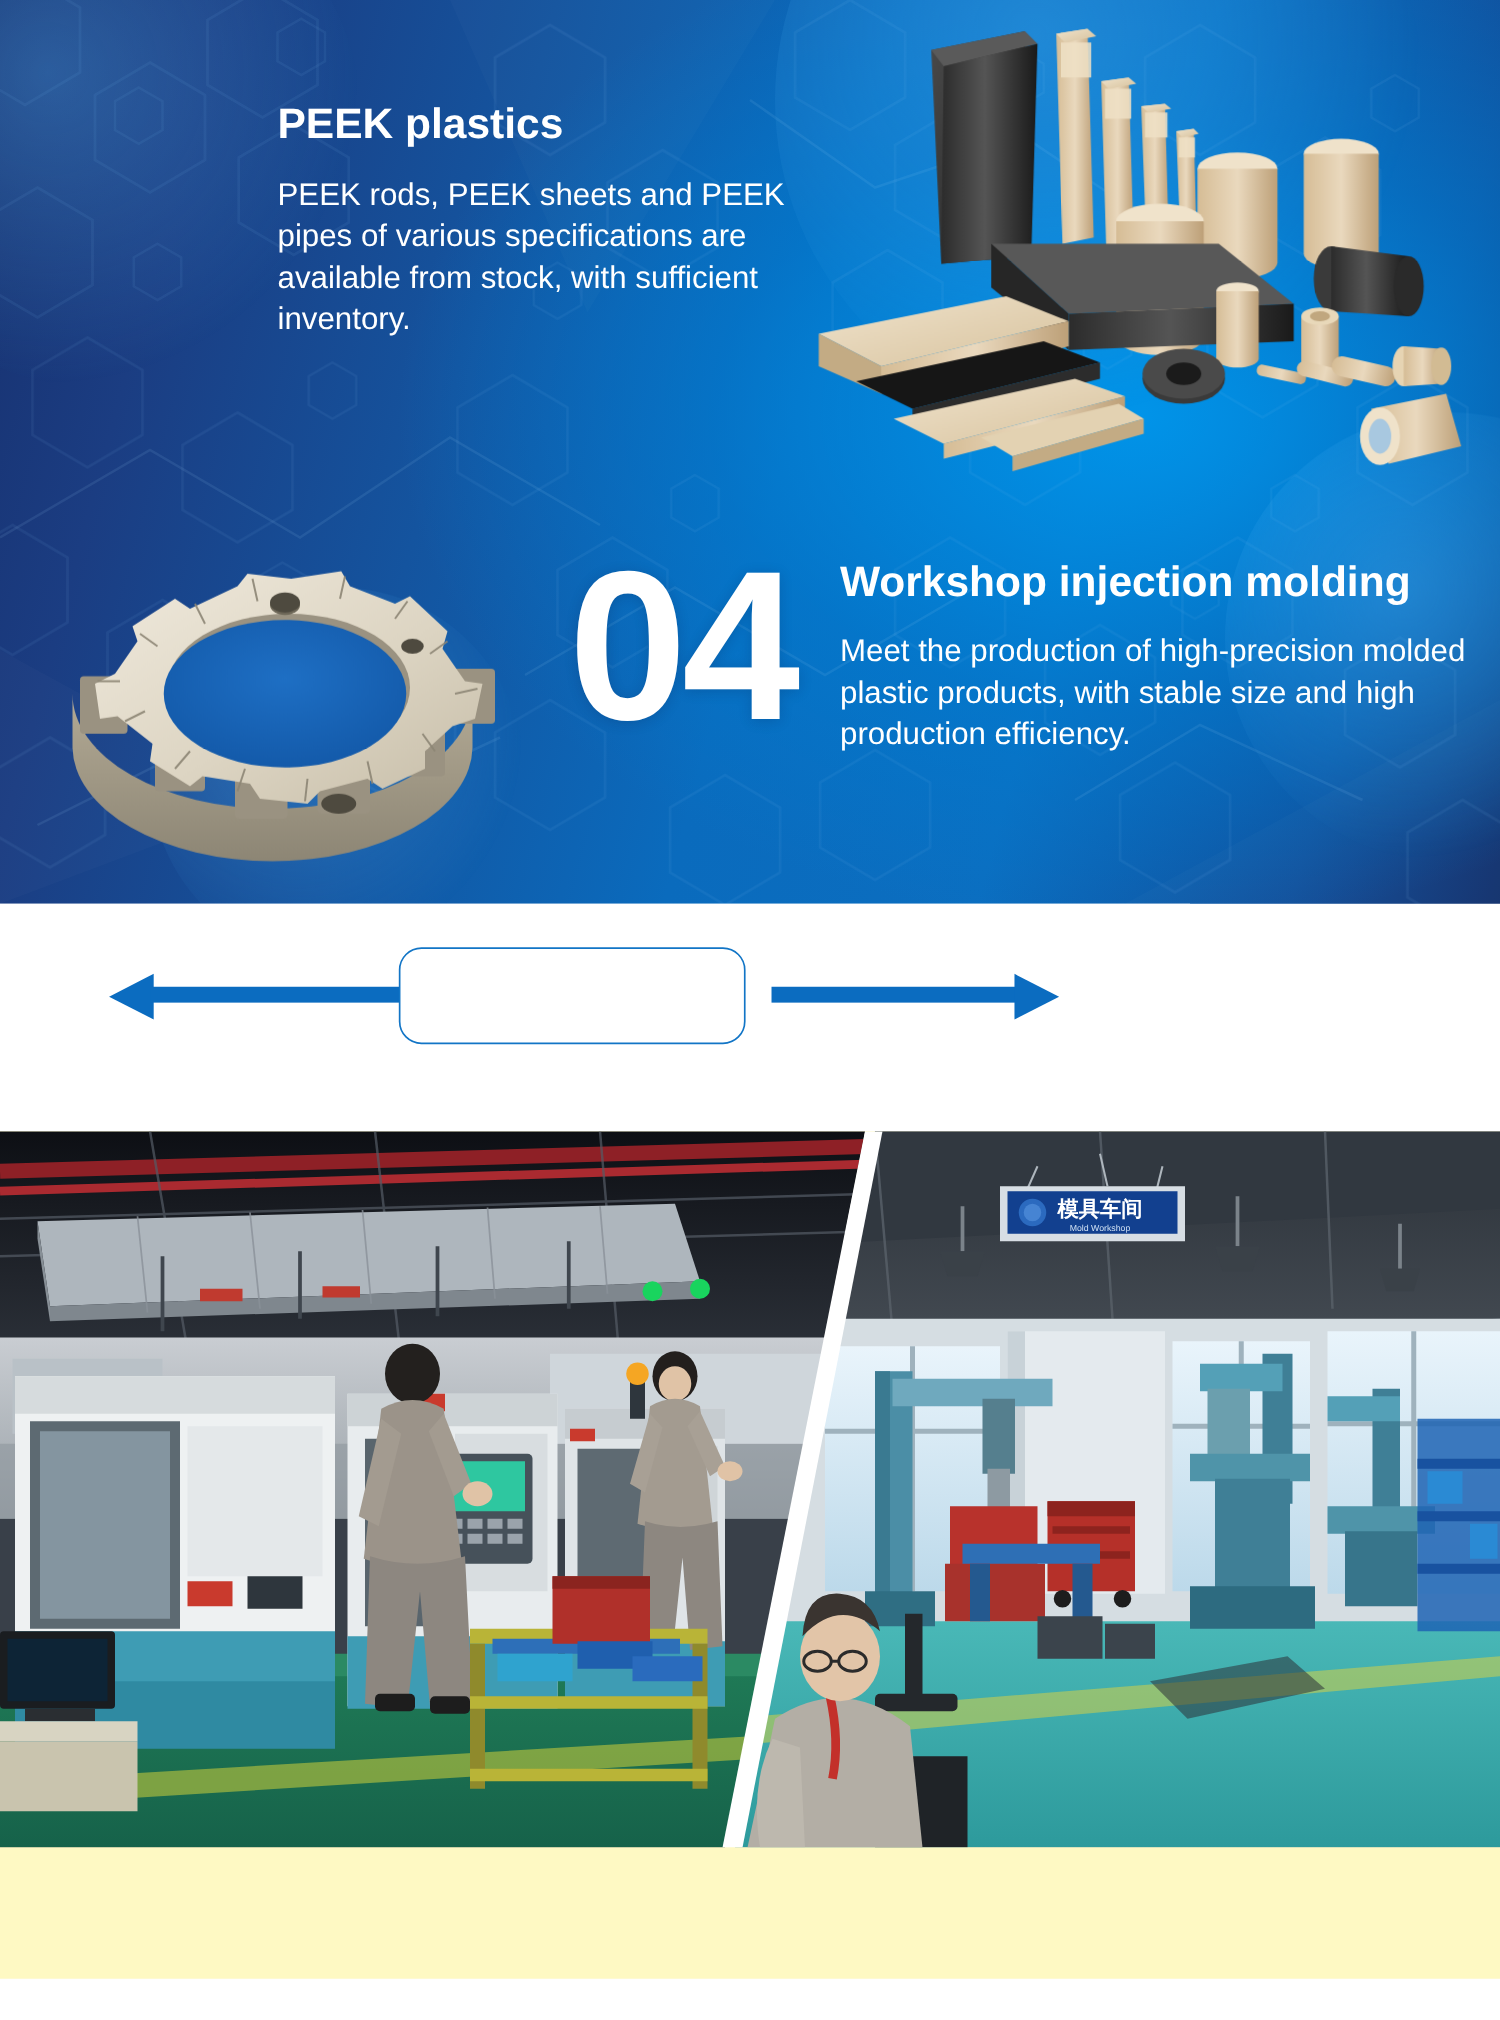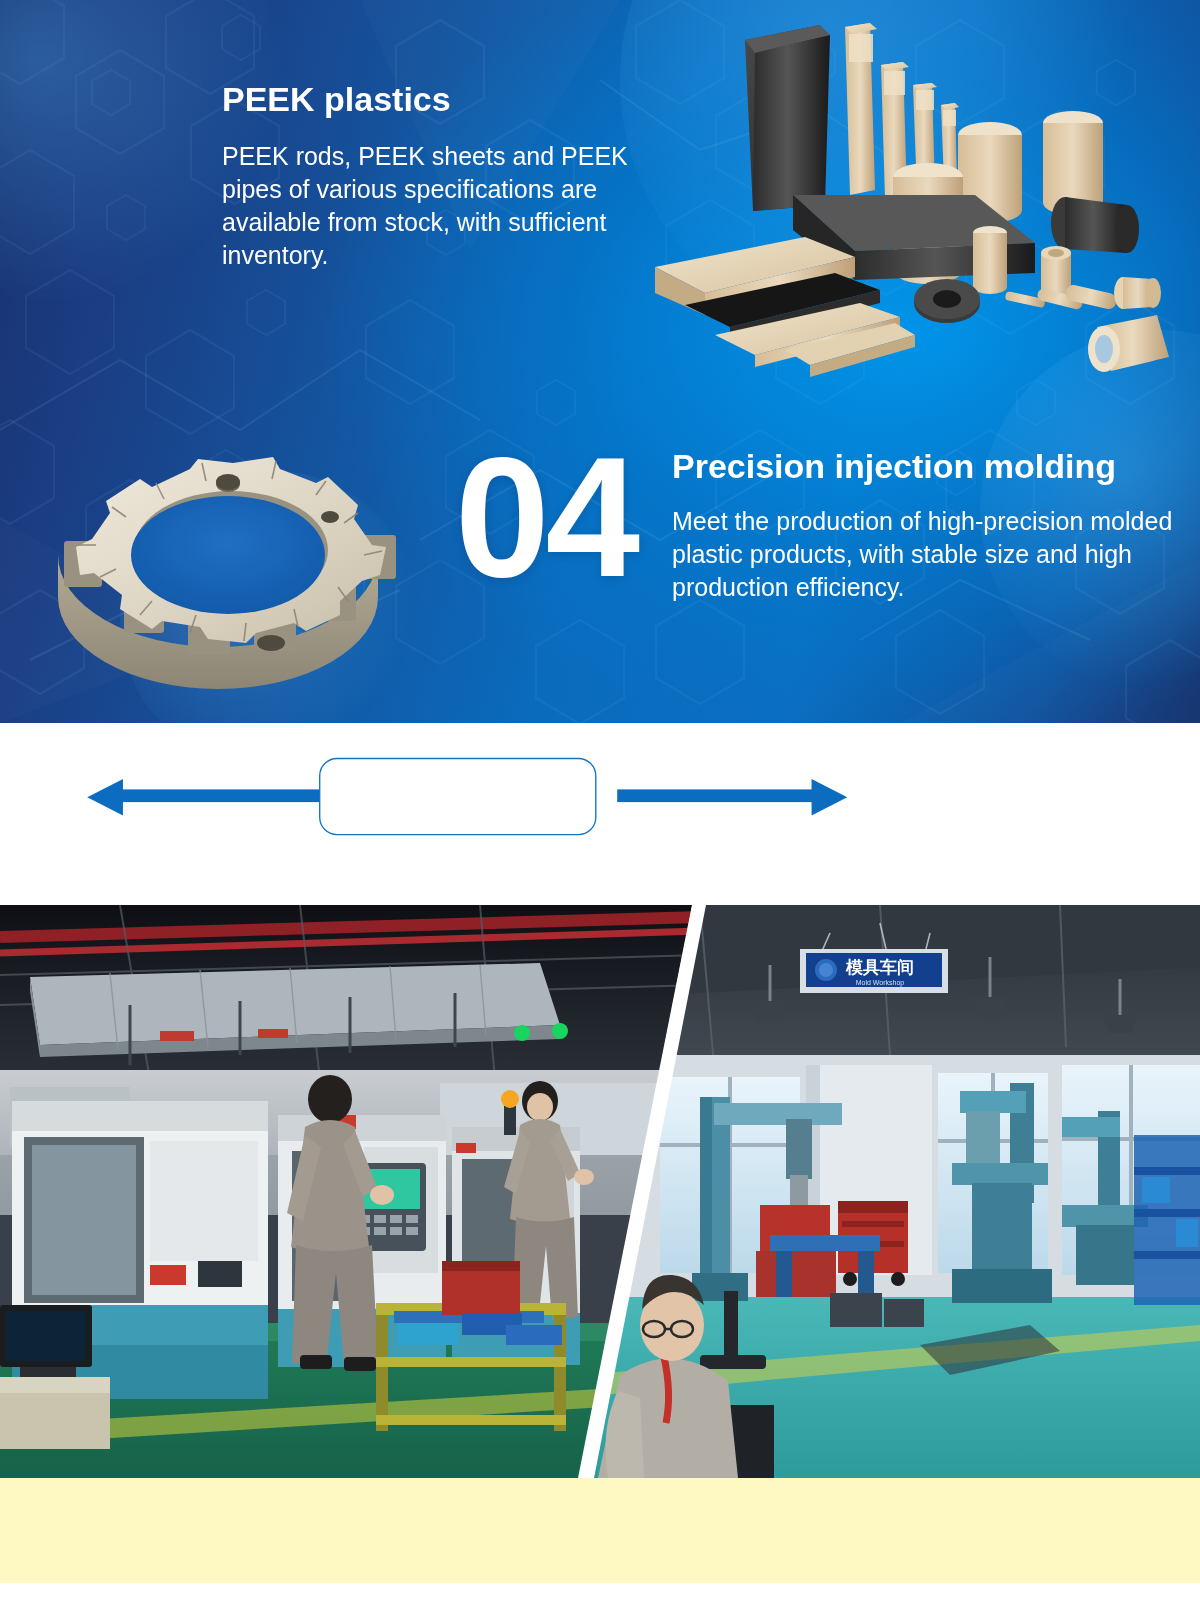--- a/index.html
+++ b/index.html
@@ -295,21 +295,21 @@
 
         <g>
           <path d="M452 322 L512 310 L524 352 L466 366 Z" fill="url(#tanB)"></path>
           <ellipse cx="459" cy="344" rx="16" ry="23" fill="#efe2ca"></ellipse>
           <ellipse cx="459" cy="344" rx="9" ry="14" fill="#a8c8e0"></ellipse>
         </g>
       </svg>
     </div>
 
     <div class="bignum" id="num04">04</div>
-    <h2 class="blk-title" id="t04">Precision injection molding</h2>
+    <h2 class="blk-title" id="t04">Workshop injection molding</h2>
     <p class="blk-body" id="d04">Meet the production of high-precision molded plastic products, with stable size and high production efficiency.</p>
 
     <div class="gear-photo">
       <svg viewBox="0 0 410 300">
         <defs>
           <linearGradient id="gTop" x1="0" y1="0" x2="1" y2="1">
             <stop offset="0" stop-color="#f0eadd"></stop>
               <stop offset=".55" stop-color="#ddd5c3"></stop>
               <stop offset="1" stop-color="#c6bda8"></stop>
           </linearGradient>

